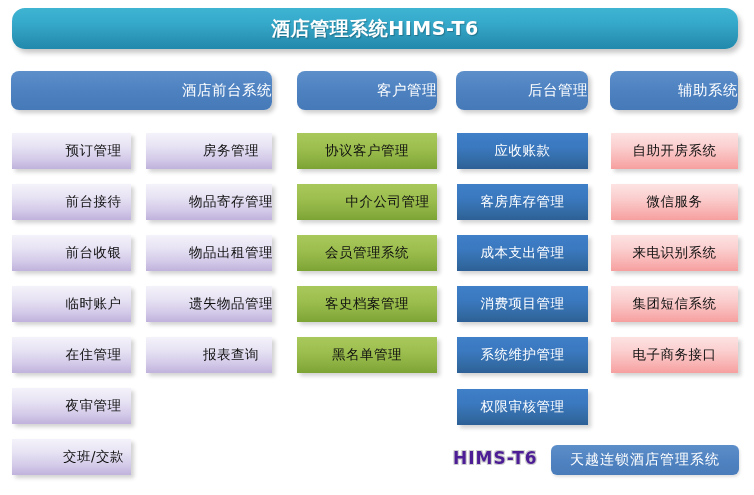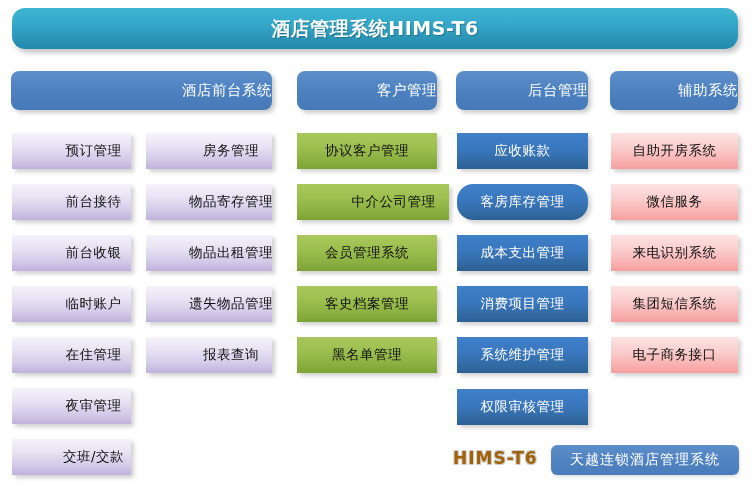--- a/index.html
+++ b/index.html
@@ -106,21 +106,21 @@
   .theme-pink .item-label { color: #101010; }
 
   
   .footer-logo {
     position: absolute;
     left: 453px;
     top: 448px;
     font-size: 17px;
     font-weight: bold;
     letter-spacing: 1px;
-    color: #a16207;
+    color: #4c1d95;
     text-shadow:
       -1px -1px 0 #cfcfcf,
        1px -1px 0 #cfcfcf,
       -1px  1px 0 #cfcfcf,
        1px  1px 0 #cfcfcf;
     white-space: nowrap;
   }
   .footer-btn {
     position: absolute;
     left: 551px;
@@ -197,37 +197,37 @@
   <div class="item theme-purple" style="left:146px; top:286px; width:126px;">
     <span class="item-label">遗失物品管理</span>
   </div>
   <div class="item theme-purple" style="left:146px; top:337px; width:126px;">
     <span class="item-label">报表查询</span>
   </div>
 
   <div class="item theme-green" style="left:297px; top:133px; width:140px;">
     <span class="item-label">协议客户管理</span>
   </div>
-  <div class="item theme-green" style="left:297px; top:184px; width:152px;padding-left:41px;">
+  <div class="item theme-green" style="left:297px; top:184px; width:140px;padding-left:41px;">
     <span class="item-label">中介公司管理</span>
   </div>
   <div class="item theme-green" style="left:297px; top:235px; width:140px;">
     <span class="item-label">会员管理系统</span>
   </div>
   <div class="item theme-green" style="left:297px; top:286px; width:140px;">
     <span class="item-label">客史档案管理</span>
   </div>
   <div class="item theme-green" style="left:297px; top:337px; width:140px;justify-content:center;">
     <span class="item-label">黑名单管理</span>
   </div>
 
   <div class="item theme-blue" style="left:457px; top:133px; width:131px;">
     <span class="item-label">应收账款</span>
   </div>
-  <div class="item theme-blue" style="left:457px; top:184px; width:131px;border-radius:16px;">
+  <div class="item theme-blue" style="left:457px; top:184px; width:131px;">
     <span class="item-label">客房库存管理</span>
   </div>
   <div class="item theme-blue" style="left:457px; top:235px; width:131px;">
     <span class="item-label">成本支出管理</span>
   </div>
   <div class="item theme-blue" style="left:457px; top:286px; width:131px;">
     <span class="item-label">消费项目管理</span>
   </div>
   <div class="item theme-blue" style="left:457px; top:337px; width:131px;">
     <span class="item-label">系统维护管理</span>

